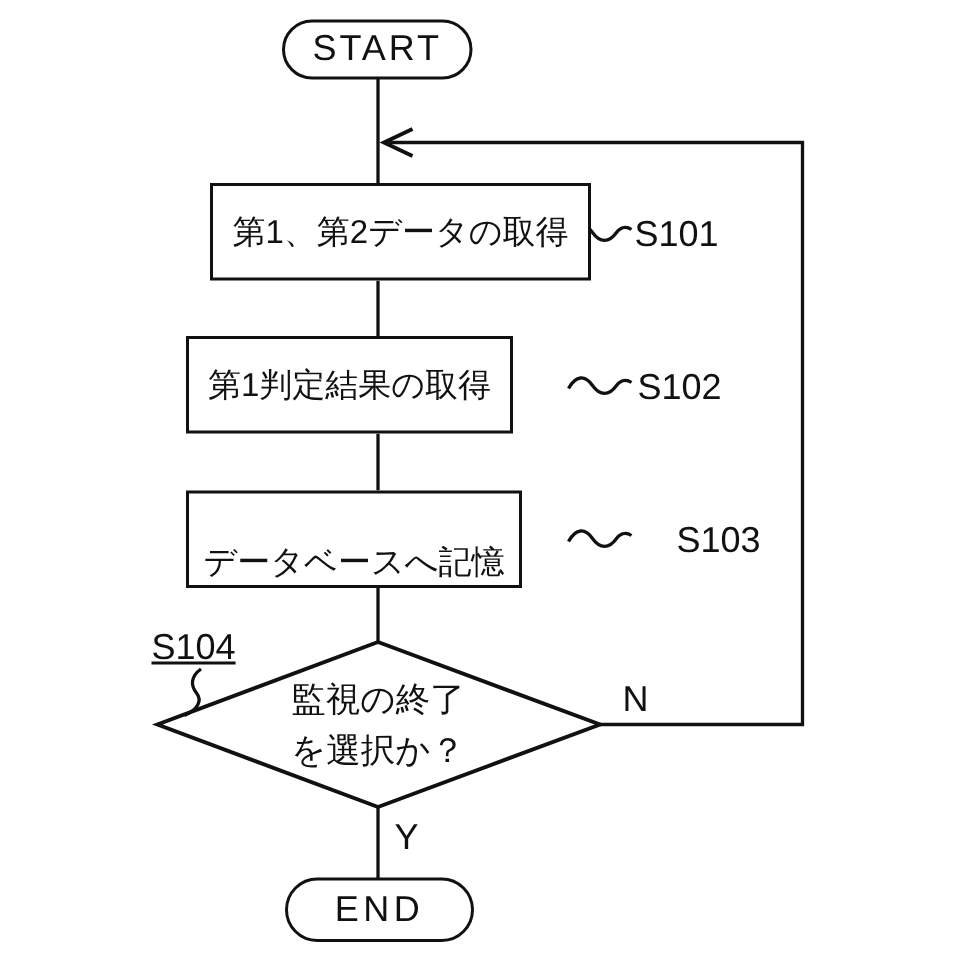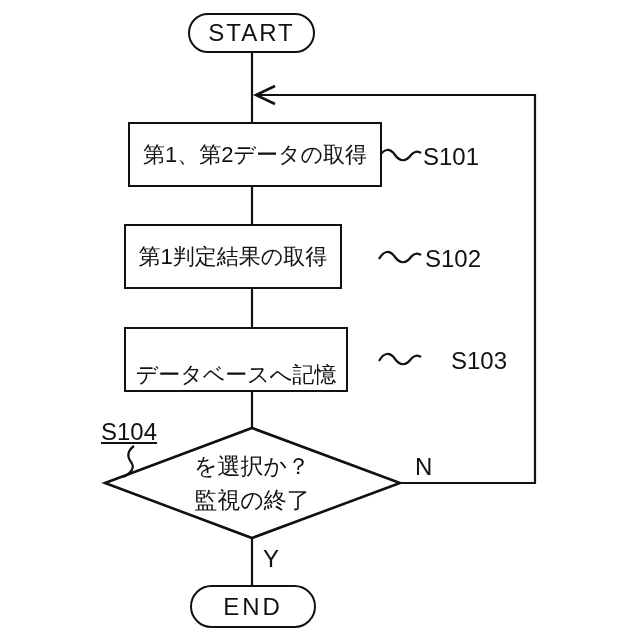--- a/index.html
+++ b/index.html
@@ -96,38 +96,38 @@
     <path class="stroke" d="M379 157 c5 -9 11 -9 16 -2 c5 7 11 7 16 0 c3 -4 7 -4 10 -2"></path>
     <path class="stroke" d="M379 259 c5 -9 11 -9 16 -2 c5 7 11 7 16 0 c3 -4 7 -4 10 -2"></path>
     <path class="stroke" d="M379 361 c5 -9 11 -9 16 -2 c5 7 11 7 16 0 c3 -4 7 -4 10 -2"></path>
     <path class="stroke" d="M134 446 c-7 5 -7 11 -3 16 c4 5 1 11 -8 15"></path>
   </svg>
 
   <div class="terminal" style="left:188px; top:13px; width:127px; height:40px;">
     <span>START</span>
   </div>
 
-  <div class="process" style="left:128px; top:122px; width:254px; height:65px;">
+  <div class="process" style="left:140px; top:122px; width:254px; height:65px;">
     <span>第1、第2データの取得</span>
   </div>
   <div class="process" style="left:124px; top:224px; width:218px; height:65px;">
     <span>第1判定結果の取得</span>
   </div>
   <div class="process" style="left:124px; top:327px; width:224px; height:65px;align-items:flex-end;">
     <span>データベースへ記憶</span>
   </div>
 
   <div class="step-label" style="left:423px; top:144px;">S101</div>
   <div class="step-label" style="left:425px; top:246px;text-align:center;">S102</div>
   <div class="step-label" style="left:423px; top:348px;margin-left:28px;">S103</div>
   <div class="step-label" style="left:101px; top:419px;text-decoration:underline;">S104</div>
 
   <div class="decision-text">
+    <span>監視の終了</span>
     <span>を選択か？</span>
-    <span>監視の終了</span>
   </div>
 
   <div class="branch-label" style="left:415px; top:455px;">N</div>
   <div class="branch-label" style="left:263px; top:547px;">Y</div>
 
   <div class="terminal" style="left:190px; top:585px; width:126px; height:43px; letter-spacing:3px;align-items:center;">
     <span>END</span>
   </div>
 
 </div>

